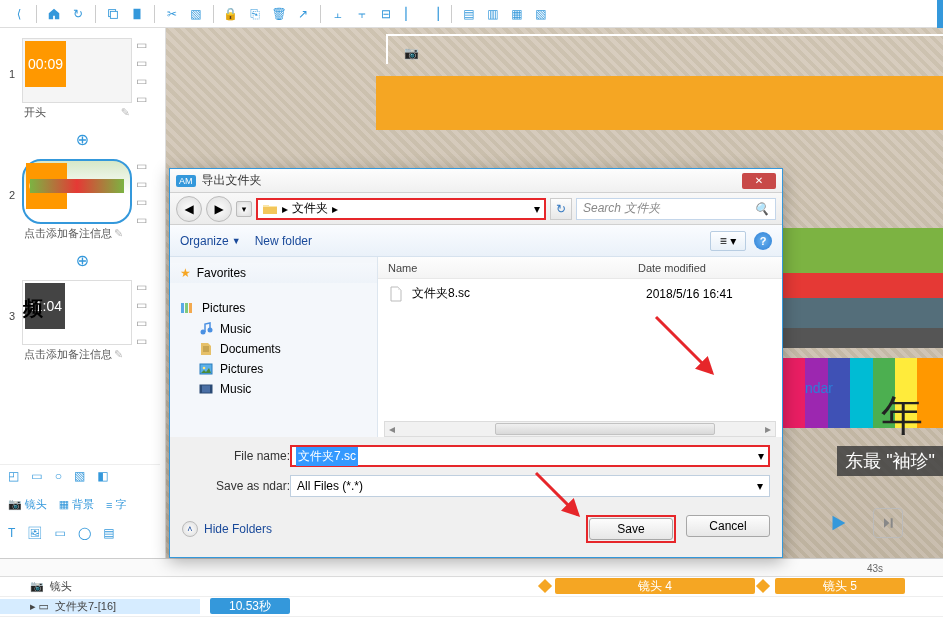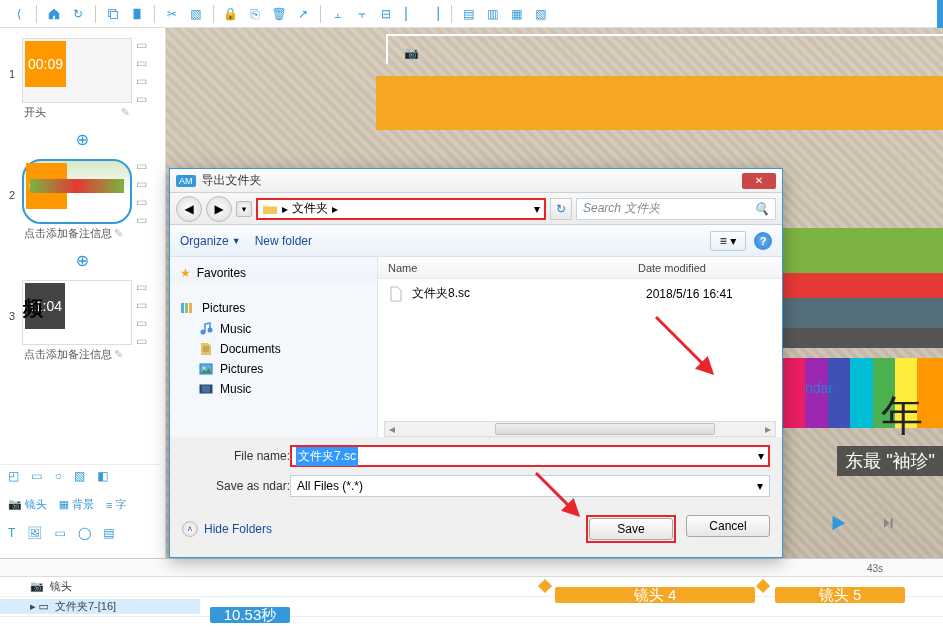--- a/index.html
+++ b/index.html
@@ -44,21 +44,21 @@
 .play-ctrl .pbt { width: 30px; height: 30px; display:flex; align-items:center; justify-content:center; color:#3498db; cursor:pointer; }
 
 
 .timeline { position: absolute; left: 0; right: 0; bottom: 0; height: 80px; background: #fff; border-top: 1px solid #ccc; }
 .tl-ruler { height: 18px; border-bottom: 1px solid #ddd; position: relative; background: #fafafa; }
 .tl-ruler .tick { position:absolute; top:4px; font-size:10px; color:#666; }
 .tl-row { height: 20px; display: flex; align-items: center; border-bottom: 1px solid #eee; }
 .tl-label { width: 200px; padding-left: 30px; display:flex; align-items:center; gap:6px; font-size:11px; color:#444; }
 .tl-label.sel { background: #d6ecff; }
 .tl-track { flex: 1; position: relative; height: 100%; }
-.tl-clip { position: absolute; top: 10px; height: 16px; border-radius: 2px; display:flex; align-items:center; justify-content:center; font-size:15px; color:#fff; }
+.tl-clip { position: absolute; top: 1px; height: 16px; border-radius: 2px; display:flex; align-items:center; justify-content:center; font-size:12px; color:#fff; }
 .tl-clip.orange { background:#f5a623; }
 .tl-clip.blue { background:#3498db; }
 .diamond { position:absolute; width:10px; height:10px; background:#f5a623; transform: rotate(45deg); top: 4px; }
 
 
 .dialog-overlay { position: absolute; top: 168px; left: 169px; width: 614px; background: #22c55e; border: 1px solid #3498db; box-shadow: 0 4px 16px rgba(0,0,0,.3); z-index: 100; }
 .dlg-title { height: 24px; background: linear-gradient(#fdfdfd,#f0f0f0); display: flex; align-items: center; padding: 0 6px; font-size: 12px; color: #333; border-bottom:1px solid #d0d0d0; }
 .dlg-title .am { background:#3498db; color:#fff; font-size:9px; padding:1px 3px; margin-right:6px; border-radius:2px; }
 .dlg-close { margin-left: auto; width: 34px; height: 16px; background:#c84948; border-radius:2px; display:flex; align-items:center; justify-content:center; color:#fff; font-size: 10px; cursor:pointer; }
 .dlg-nav { height: 32px; background: linear-gradient(#f8f8f8,#ececec); display:flex; align-items:center; padding: 0 6px; gap:4px; border-bottom:1px solid #d0d0d0; }

